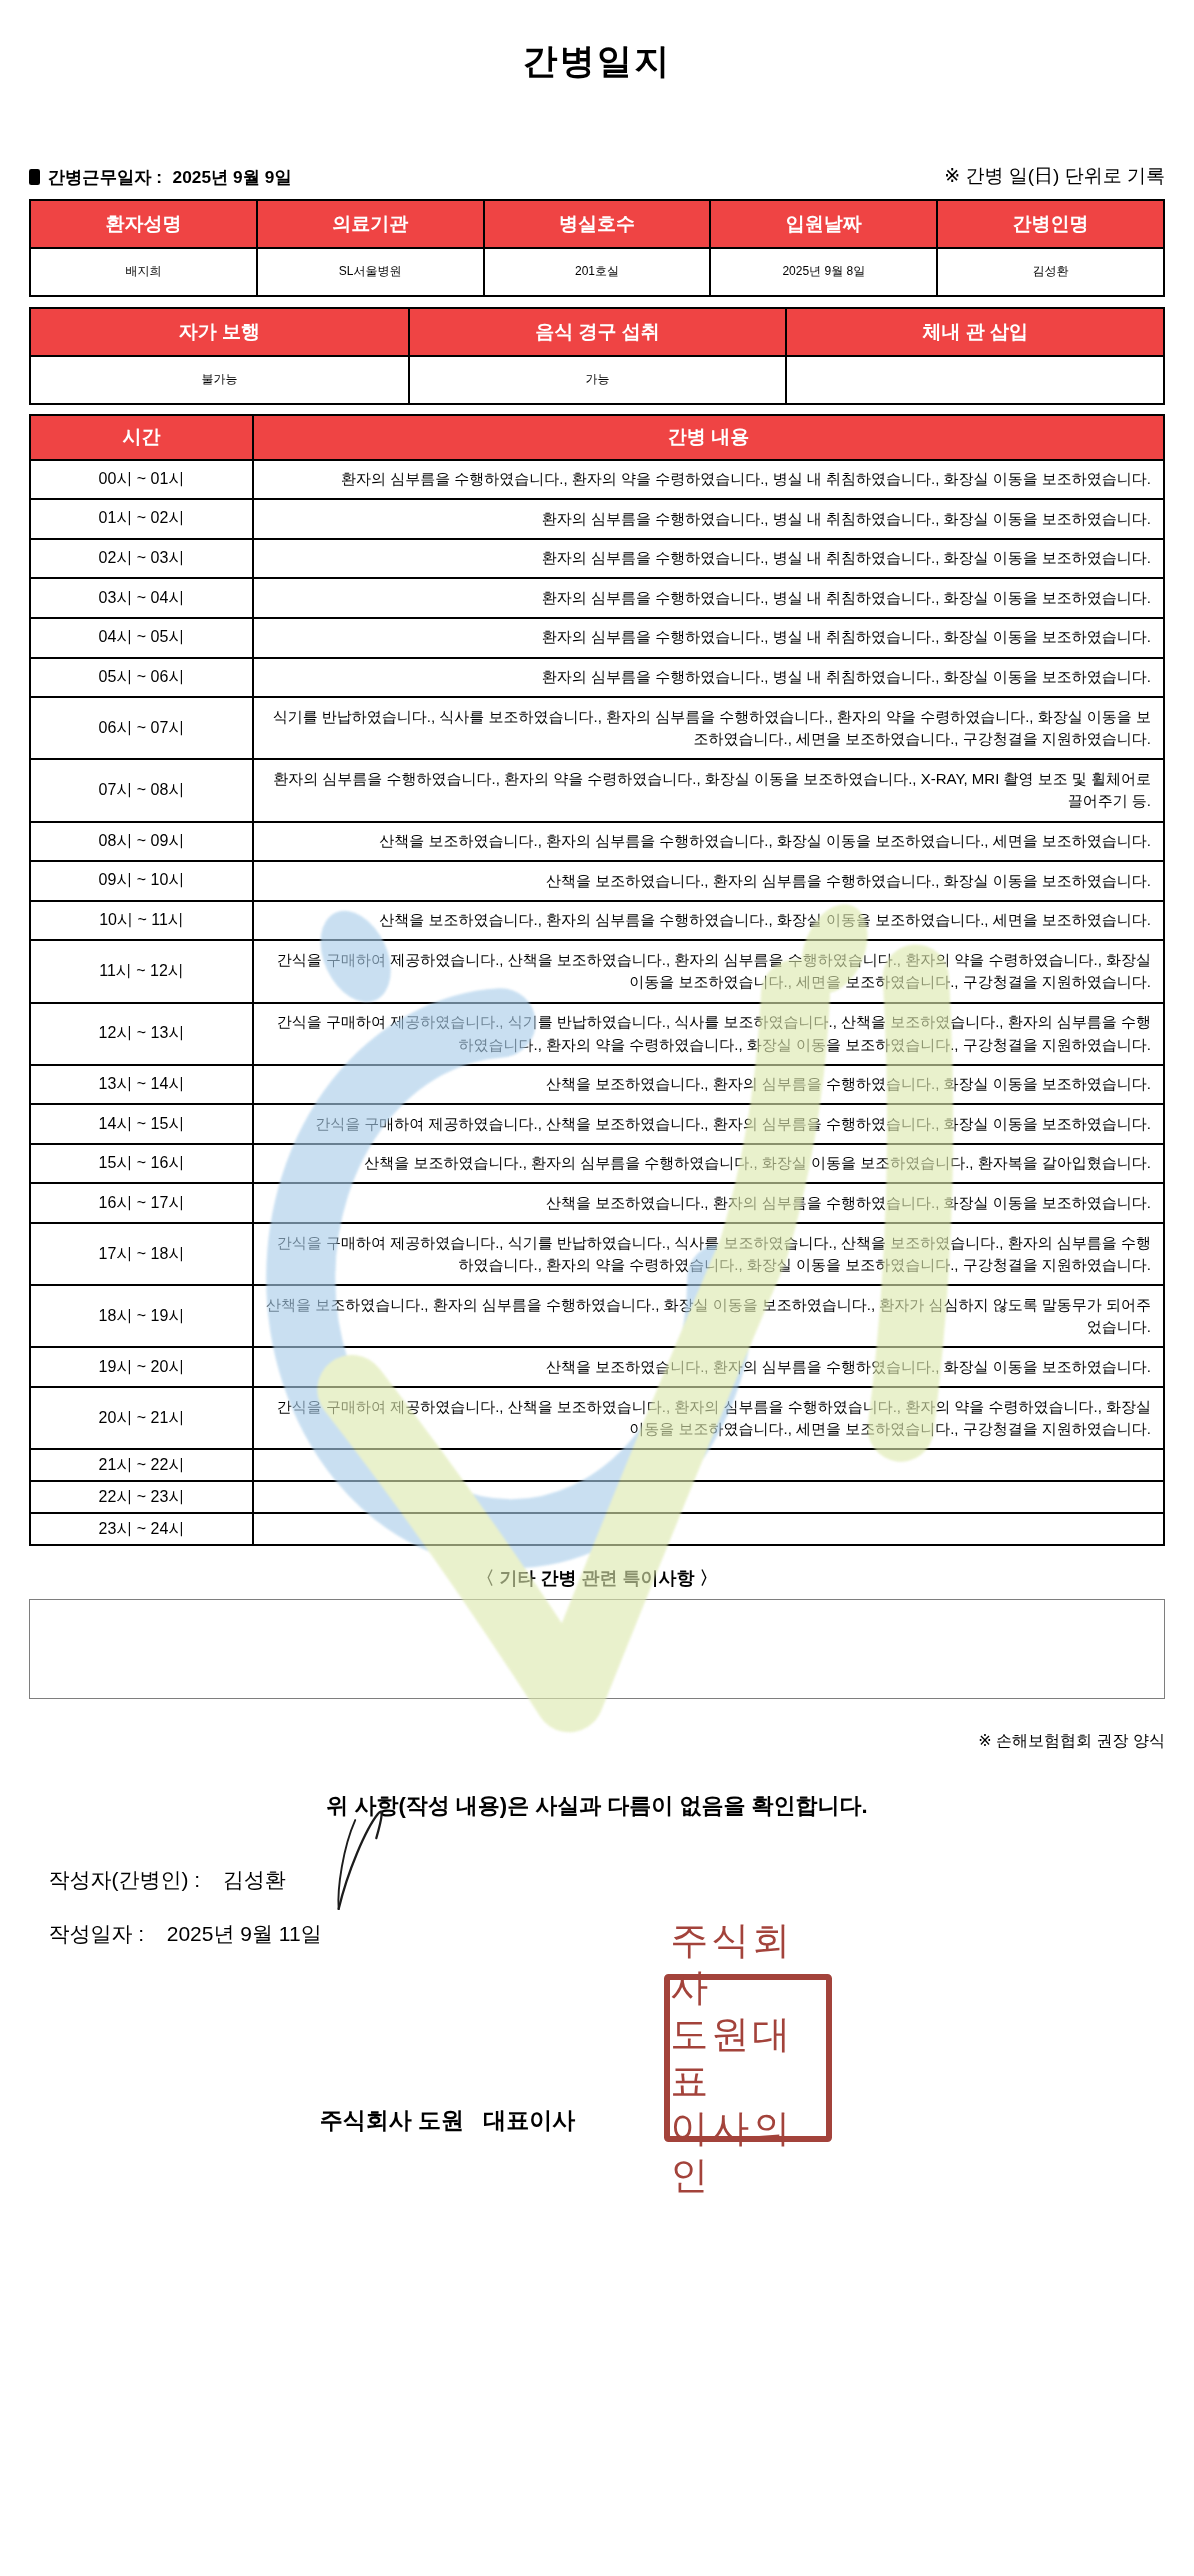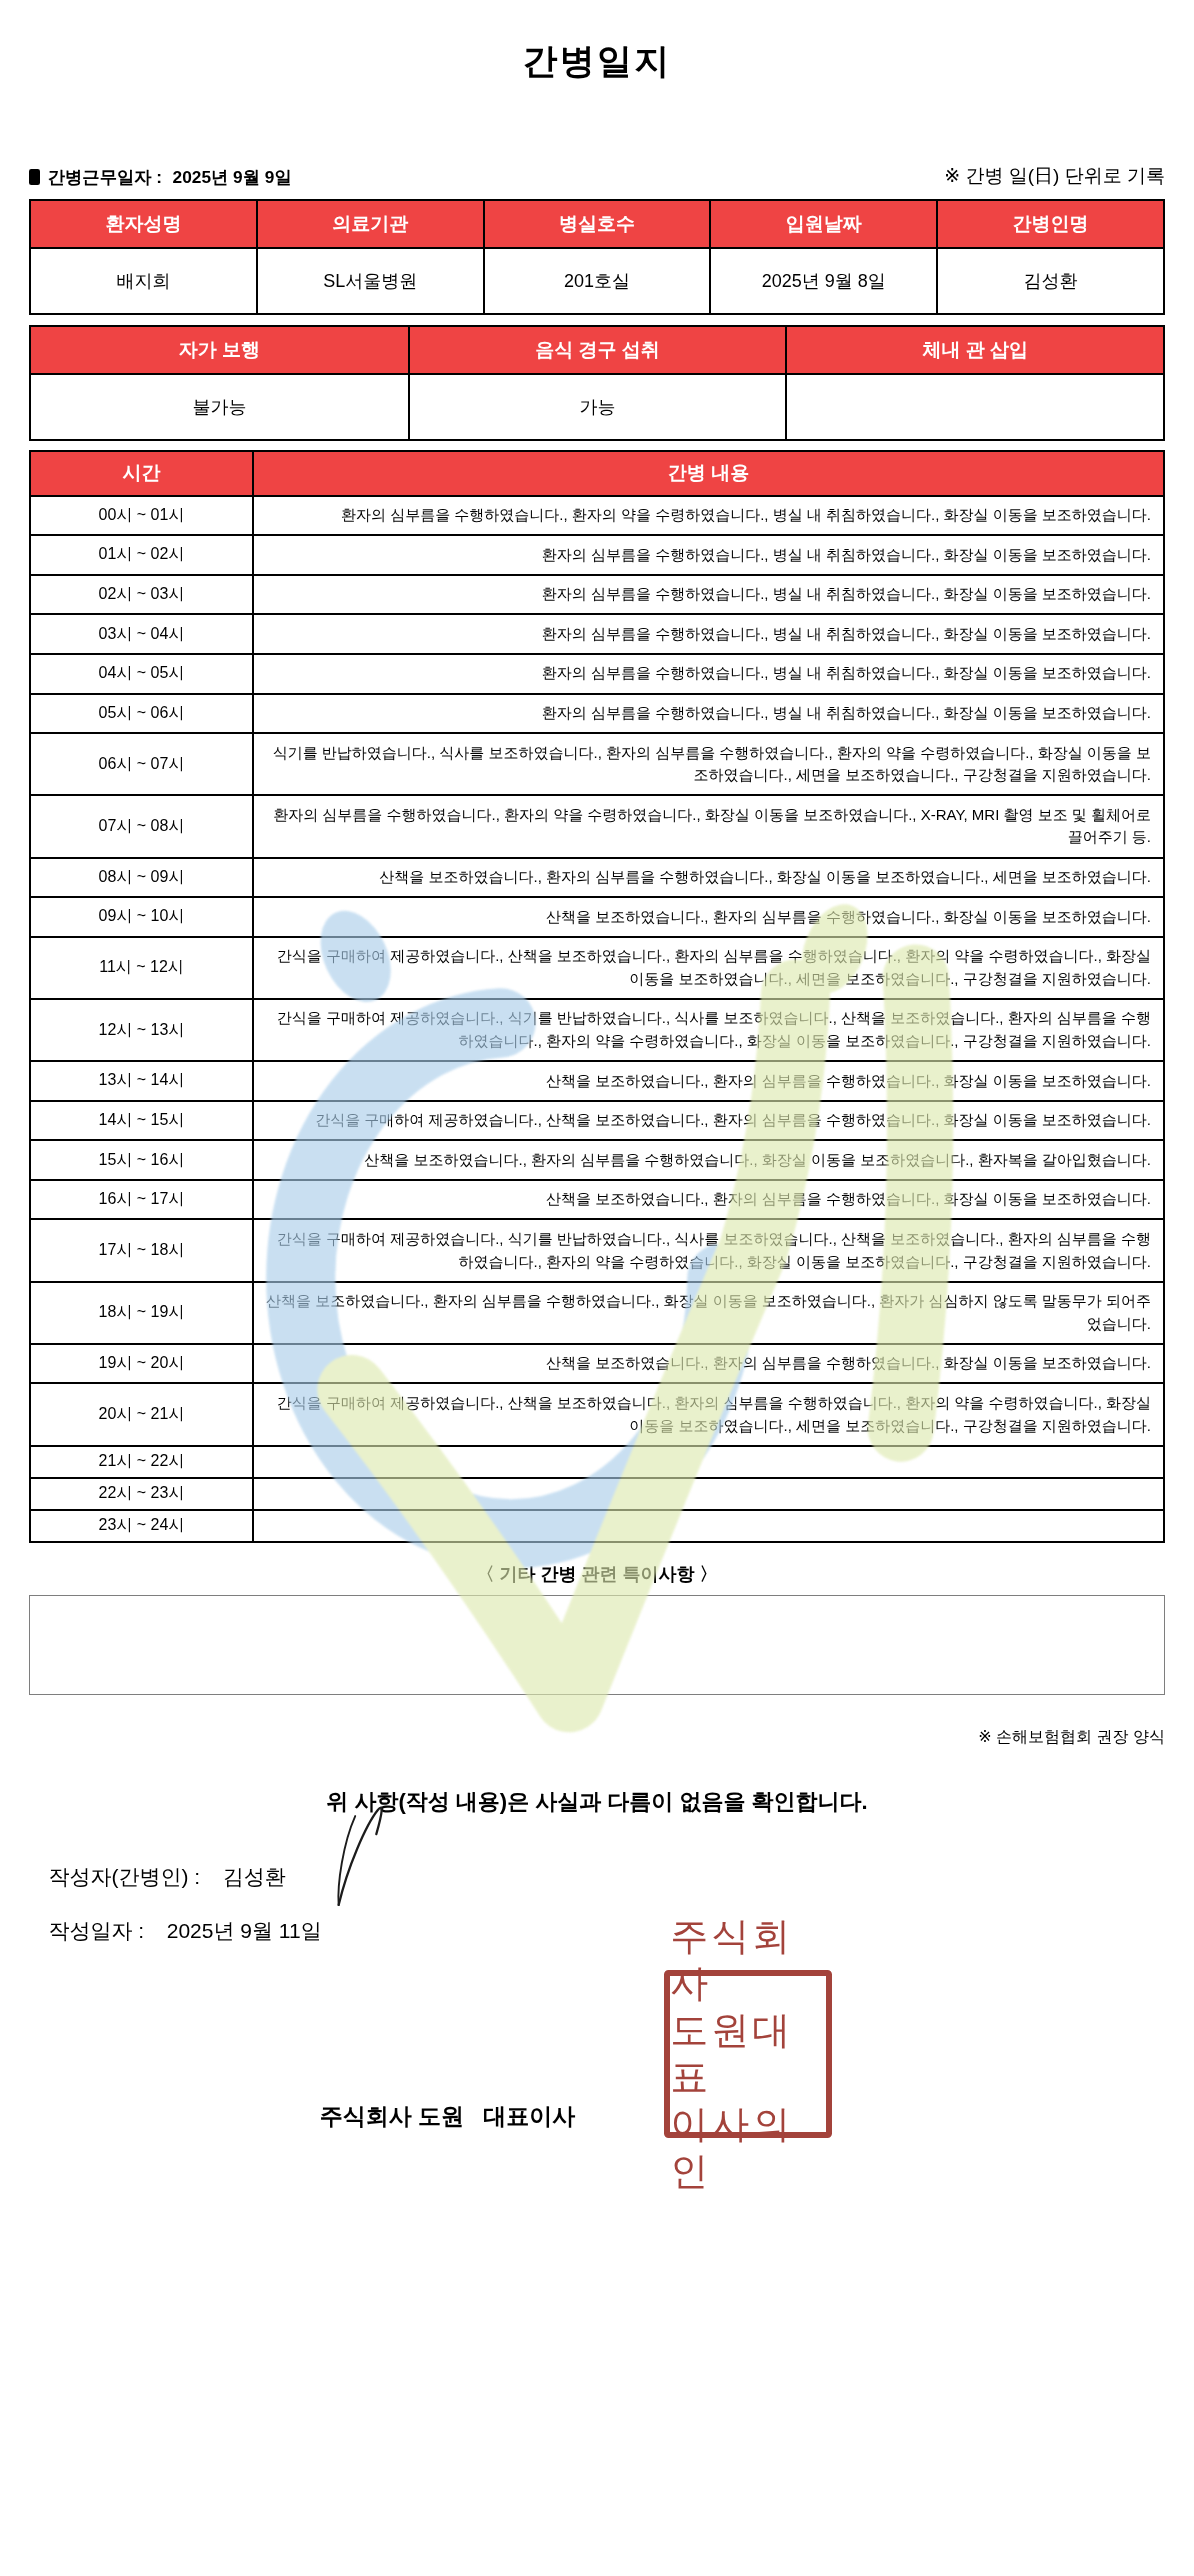--- a/index.html
+++ b/index.html
@@ -30,21 +30,21 @@
   .date-left .lbl { margin-right:10.5px; }
   .unit-note { font-size:19px; font-weight:500; }
 
   
   table { width:100%; border-collapse:collapse; table-layout:fixed; margin-top:9.8px; }
   th, td { border:2.3px solid #000; }
   th {
     background:#ef4444; color:#fff; text-align:center;
     font-size:19px; font-weight:700; height:48px;
   }
-  td { text-align:center; font-size:18px; height:66px; background:transparent; }
+  td { text-align:center; font-size:12px; height:48px; background:transparent; }
 
   table.log { margin-top:9px; }
   table.log th { height:45px; }
   table.log td { height:32px; font-size:16px; }
   table.log td.content {
     text-align:right; padding:7.5px 12px; font-size:15px; line-height:22.6px;
   }
   table.log td.time { font-size:16px; }
 
   
@@ -199,20 +199,24 @@
         </tr>
     <tr>
           <td class="time">08시 ~ 09시</td>
           <td class="content">산책을 보조하였습니다., 환자의 심부름을 수행하였습니다., 화장실 이동을 보조하였습니다., 세면을 보조하였습니다.</td>
         </tr>
     <tr>
           <td class="time">09시 ~ 10시</td>
           <td class="content">산책을 보조하였습니다., 환자의 심부름을 수행하였습니다., 화장실 이동을 보조하였습니다.</td>
         </tr>
     <tr>
+          <td class="time">10시 ~ 11시</td>
+          <td class="content">산책을 보조하였습니다., 환자의 심부름을 수행하였습니다., 화장실 이동을 보조하였습니다., 세면을 보조하였습니다.</td>
+        </tr>
+    <tr>
           <td class="time">11시 ~ 12시</td>
           <td class="content">간식을 구매하여 제공하였습니다., 산책을 보조하였습니다., 환자의 심부름을 수행하였습니다., 환자의 약을 수령하였습니다., 화장실 이동을 보조하였습니다., 세면을 보조하였습니다., 구강청결을 지원하였습니다.</td>
         </tr>
     <tr>
           <td class="time">12시 ~ 13시</td>
           <td class="content">간식을 구매하여 제공하였습니다., 식기를 반납하였습니다., 식사를 보조하였습니다., 산책을 보조하였습니다., 환자의 심부름을 수행하였습니다., 환자의 약을 수령하였습니다., 화장실 이동을 보조하였습니다., 구강청결을 지원하였습니다.</td>
         </tr>
     <tr>
           <td class="time">13시 ~ 14시</td>
           <td class="content">산책을 보조하였습니다., 환자의 심부름을 수행하였습니다., 화장실 이동을 보조하였습니다.</td>

